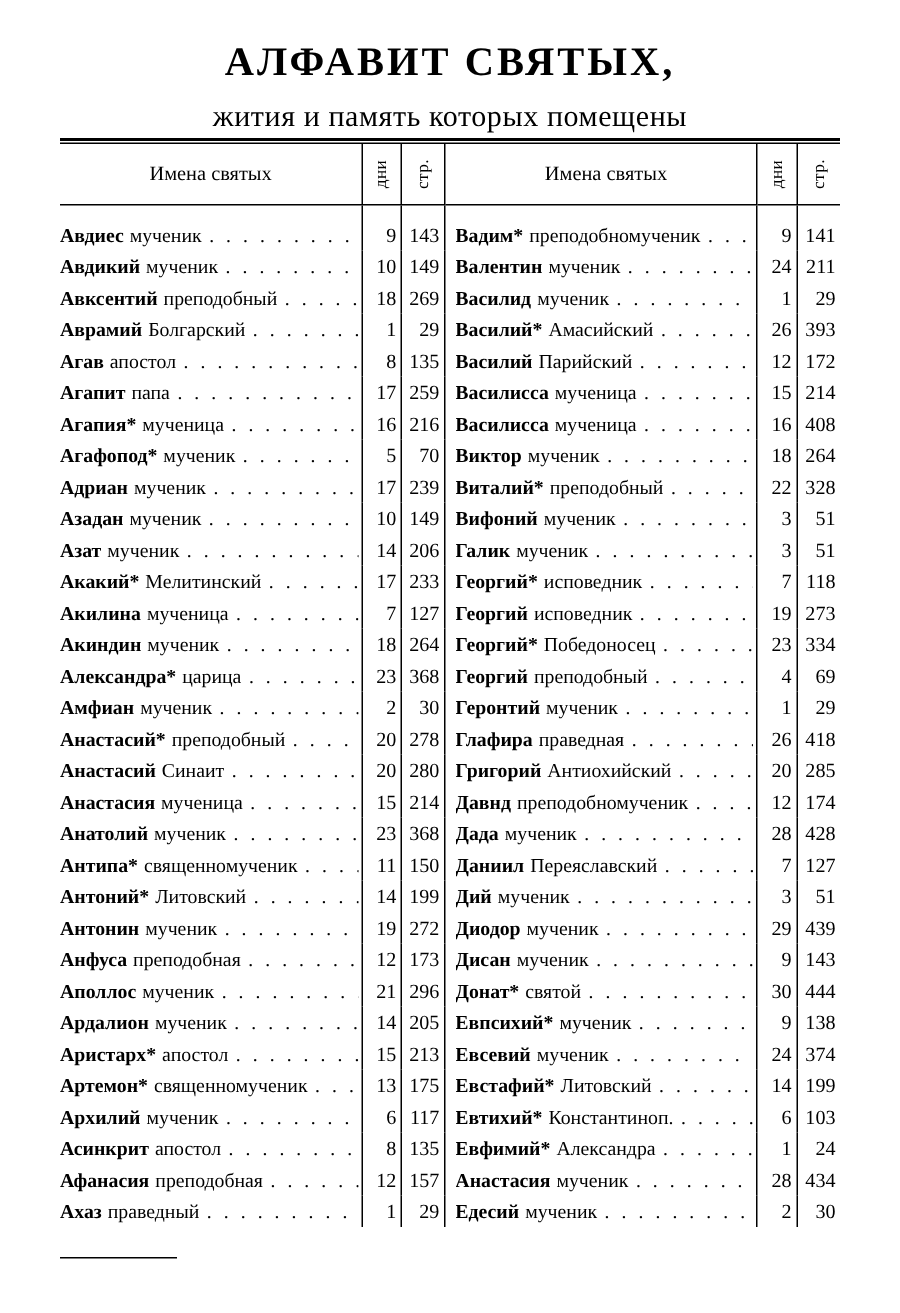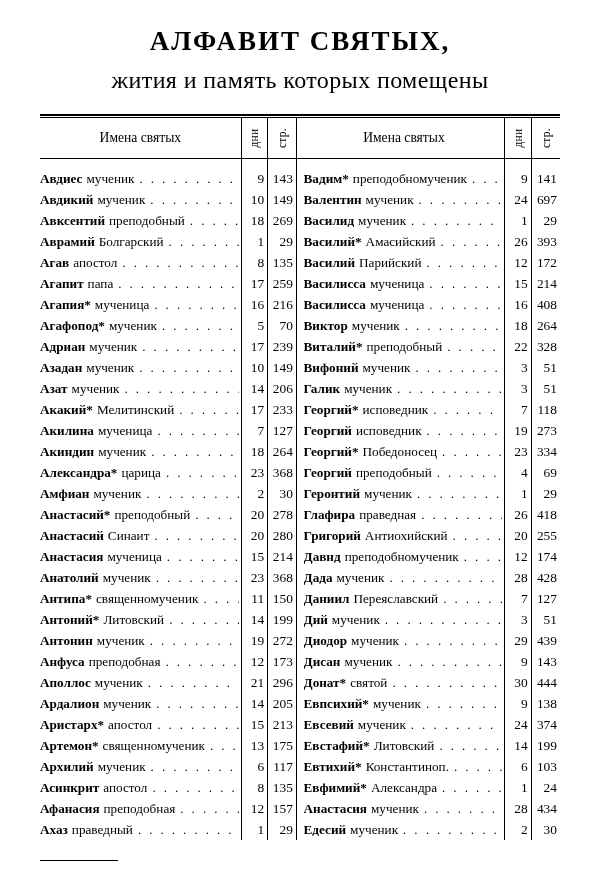--- a/index.html
+++ b/index.html
@@ -25,30 +25,30 @@
   
   .title-block { padding-top: 26px; text-align: center; }
   .main-title {
     font-size: 27px;
     font-weight: bold;
     letter-spacing: 2.0px;
     line-height: 1.12;
     margin: 0;
   }
   .subtitle {
-    font-size: 24px;
+    font-size: 20px;
     font-weight: normal;
     line-height: 1.32;
     margin: 9px 0 0 0;
     letter-spacing: 0.4px;
   }
   .subtitle .line2 { display: block; }
 
   
-  .table-wrap { margin-top: 17px; font-family: Liberation Serif, serif; }
+  .table-wrap { margin-top: 0; font-family: Liberation Serif, serif; }
   .rule-thick { height: 2px; background: #000; }
   .rule-gap   { height: 1.5px; }
   .rule-thin  { height: 1px; background: #000; }
 
   table.alphabet {
     width: 100%;
     border-collapse: collapse;
     table-layout: fixed;
     font-size: 13.2px;
   }
@@ -241,21 +241,21 @@
             <td class="cell-page">149</td>
             <td class="cell-gut"></td>
             <td class="cell-name">
               <span class="entry">
                 <span class="nm">Валентин</span>
                 <span class="ds">мученик</span>
                 <span class="leader">. . . . . . . . . . . . . . . . . . . . . . . . . . . . . . . . . . . . . . . . </span>
               </span>
             </td>
             <td class="cell-day">24</td>
-            <td class="cell-page">697</td>
+            <td class="cell-page">211</td>
           </tr>
           <tr>
             <td class="cell-name">
               <span class="entry">
                 <span class="nm">Авксентий</span>
                 <span class="ds">преподобный</span>
                 <span class="leader">. . . . . . . . . . . . . . . . . . . . . . . . . . . . . . . . . . . . . . . . </span>
               </span>
             </td>
             <td class="cell-day">18</td>
@@ -577,21 +577,21 @@
             <td class="cell-page">280</td>
             <td class="cell-gut"></td>
             <td class="cell-name">
               <span class="entry">
                 <span class="nm">Григорий</span>
                 <span class="ds">Антиохийский</span>
                 <span class="leader">. . . . . . . . . . . . . . . . . . . . . . . . . . . . . . . . . . . . . . . . </span>
               </span>
             </td>
             <td class="cell-day">20</td>
-            <td class="cell-page">255</td>
+            <td class="cell-page">285</td>
           </tr>
           <tr>
             <td class="cell-name">
               <span class="entry">
                 <span class="nm">Анастасия</span>
                 <span class="ds">мученица</span>
                 <span class="leader">. . . . . . . . . . . . . . . . . . . . . . . . . . . . . . . . . . . . . . . . </span>
               </span>
             </td>
             <td class="cell-day">15</td>

